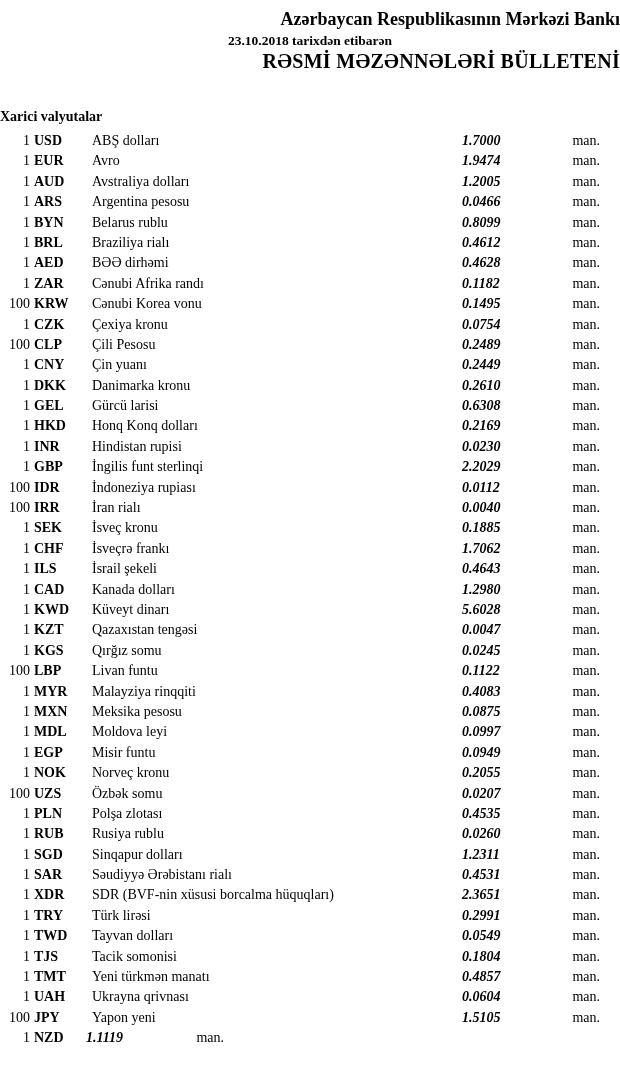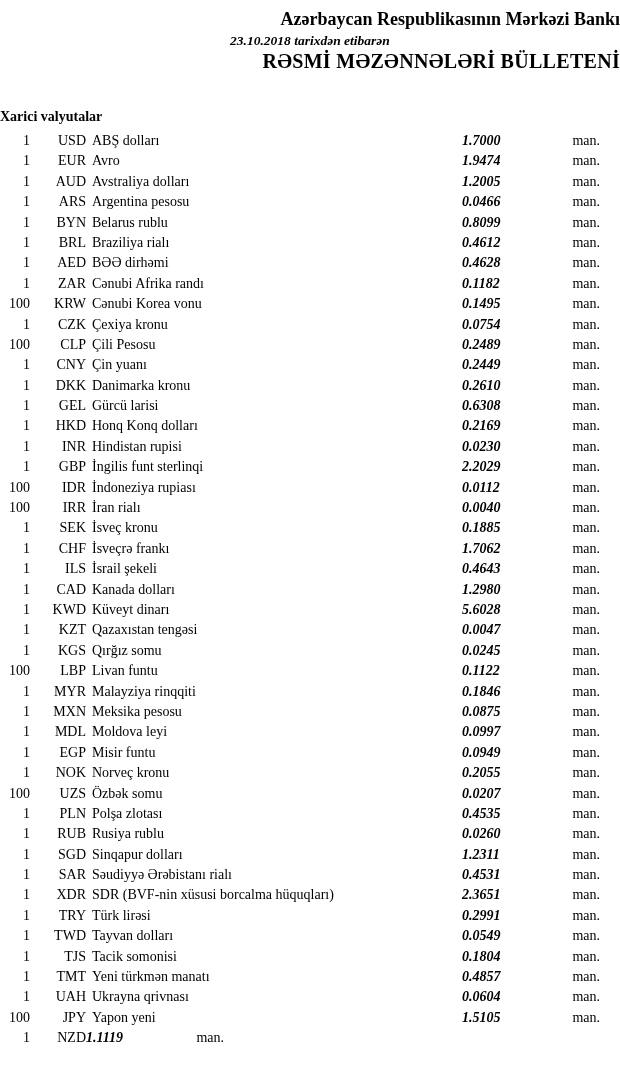--- a/index.html
+++ b/index.html
@@ -17,21 +17,20 @@
     text-align: right;
     font-weight: bold;
     font-size: 18px;
     line-height: 24px;
   }
   .hline {
     text-align: center;
     font-weight: bold;
     font-size: 13.5px;
     line-height: 20px;
-    font-style: italic;
   }
   .bulletin {
     text-align: right;
     font-weight: bold;
     font-size: 20px;
     line-height: 21px;
     letter-spacing: 0.3px;
   }
   .section-title {
     text-align: left;
@@ -45,21 +44,21 @@
   .rates { width: 620px; }
   .row {
     display: flex;
     align-items: baseline;
     height: 20.4px;
     font-size: 14px;
     line-height: 20.4px;
     padding-right: 20px;
   }
   .qty   { width: 30px;  text-align: right; flex: 0 0 auto; }
-  .code  { width: 52px;  text-align: right; margin-left: 4px; flex: 0 0 auto; }
+  .code  { width: 52px;  text-align: left; margin-left: 4px; flex: 0 0 auto; font-weight: bold; }
   .name  { flex: 1 1 auto; margin-left: 6px; white-space: nowrap; overflow: hidden; }
   .rate  { width: 88px;  font-weight: bold; font-style: italic; flex: 0 0 auto; }
   .unit  { width: 50px;  text-align: right; flex: 0 0 auto; }
 </style>
 </head>
 <body>
 
 <div class="doc">
   <div class="title">Azərbaycan Respublikasının Mərkəzi Bankı</div>
   <div class="hline">23.10.2018 tarixdən etibarən</div>
@@ -281,21 +280,21 @@
     <span class="code">LBP</span>
     <span class="name">Livan funtu</span>
     <span class="rate">0.1122</span>
     <span class="unit">man.</span>
   </div>
 
   <div class="row">
     <span class="qty">1</span>
     <span class="code">MYR</span>
     <span class="name">Malayziya rinqqiti</span>
-    <span class="rate">0.1846</span>
+    <span class="rate">0.4083</span>
     <span class="unit">man.</span>
   </div>
 
   <div class="row">
     <span class="qty">1</span>
     <span class="code">MXN</span>
     <span class="name">Meksika pesosu</span>
     <span class="rate">0.0875</span>
     <span class="unit">man.</span>
   </div>

